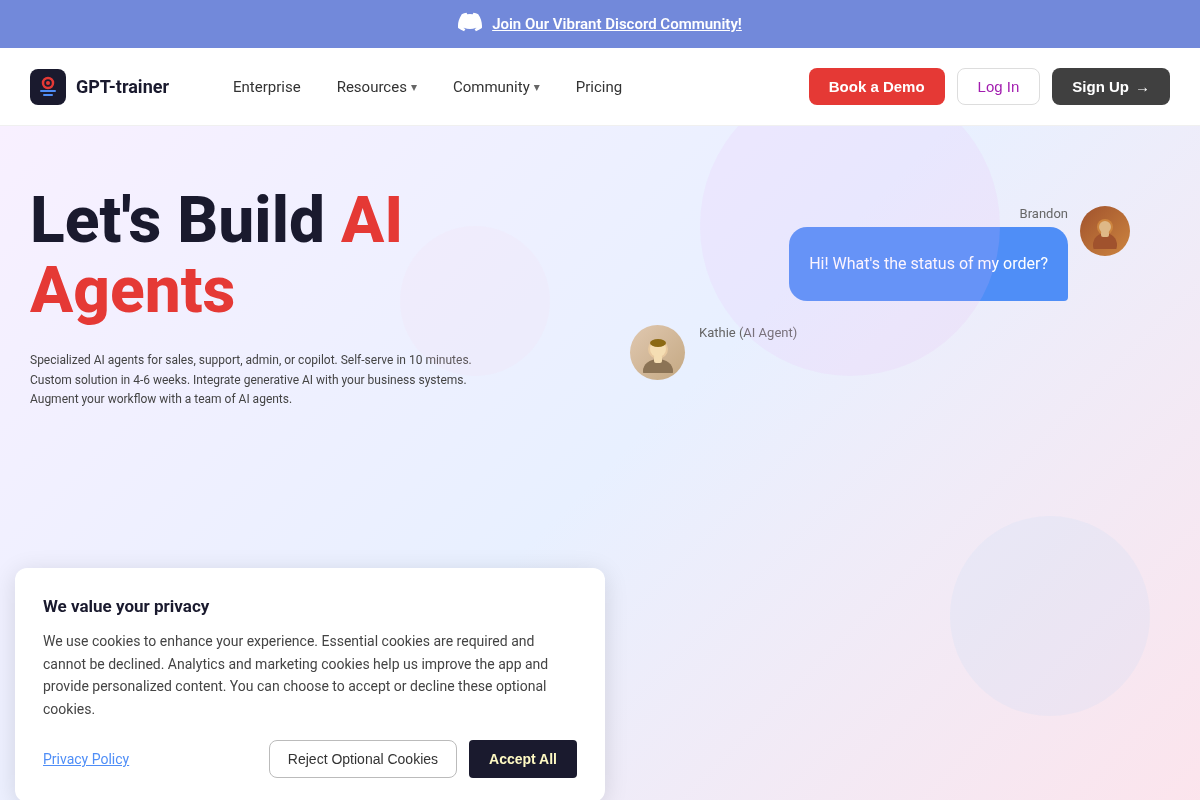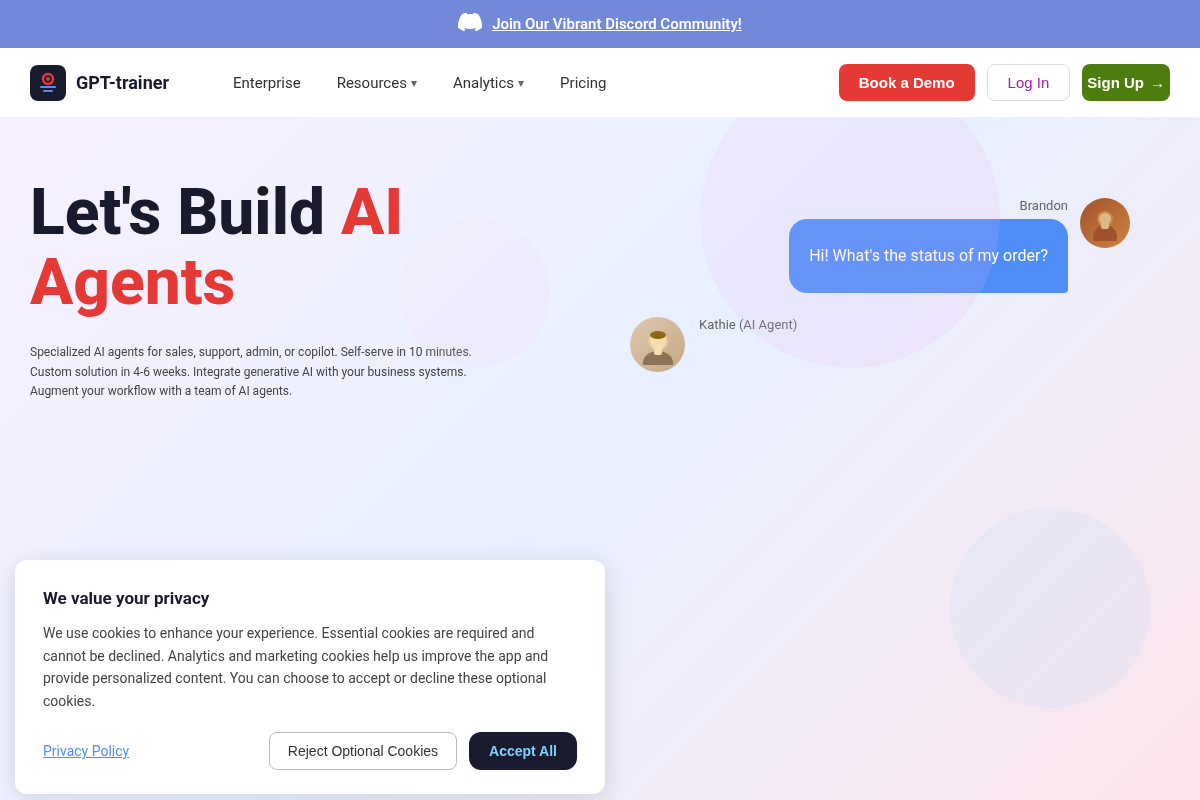--- a/index.html
+++ b/index.html
@@ -17,21 +17,21 @@
       justify-content: center;
       gap: 10px;
     }
     .top-banner a { color: white; text-decoration: underline; font-weight: 600; }
 
     
     .navbar {
       display: flex;
       align-items: center;
       padding: 0 30px;
-      height: 70px;
+      height: 78px;
       border-bottom: 1px solid #f0f0f0;
       background: white;
     }
     .logo {
       display: flex;
       align-items: center;
       gap: 10px;
       margin-right: 50px;
       text-decoration: none;
     }
@@ -79,24 +79,24 @@
       background: white;
       color: #a21caf;
       border: 1.5px solid #ddd;
       padding: 9px 20px;
       border-radius: 8px;
       font-size: 15px;
       font-weight: 500;
       cursor: pointer;
     }
     .btn-signup {
-      background: #4d7c0f;
+      background: #404040;
       color: white;
       border: none;
-      padding: 10px 5px;
+      padding: 10px 20px;
       border-radius: 8px;
       font-size: 15px;
       font-weight: 600;
       cursor: pointer;
       display: flex;
       align-items: center;
       gap: 6px;
     }
 
     
@@ -241,24 +241,24 @@
       background: white;
       color: #333;
       padding: 10px 18px;
       border-radius: 8px;
       font-size: 14px;
       cursor: pointer;
       font-weight: 500;
     }
     .btn-accept {
       background: #1a1a2e;
-      color: #7dd3fc;
+      color: #fef9c3;
       border: none;
       padding: 11px 20px;
-      border-radius: 12px;
+      border-radius: 4px;
       font-size: 14px;
       font-weight: 600;
       cursor: pointer;
     }
 
     
     .bg-blob {
       position: absolute;
       border-radius: 50%;
       opacity: 0.15;
@@ -288,21 +288,21 @@
     </svg>
     <span class="logo-text">GPT-trainer</span>
   </div>
   <div class="nav-links">
     <div class="nav-item">Enterprise</div>
     <div class="nav-item">
       <span>Resources</span>
       <span class="chevron">▾</span>
     </div>
     <div class="nav-item">
-      <span>Analytics</span>
+      <span>Community</span>
       <span class="chevron">▾</span>
     </div>
     <div class="nav-item">Pricing</div>
   </div>
   <div class="nav-actions">
     <button class="btn-demo">Book a Demo</button>
     <button class="btn-login">Log In</button>
     <button class="btn-signup">
       <span>Sign Up</span>
       <span>→</span>

